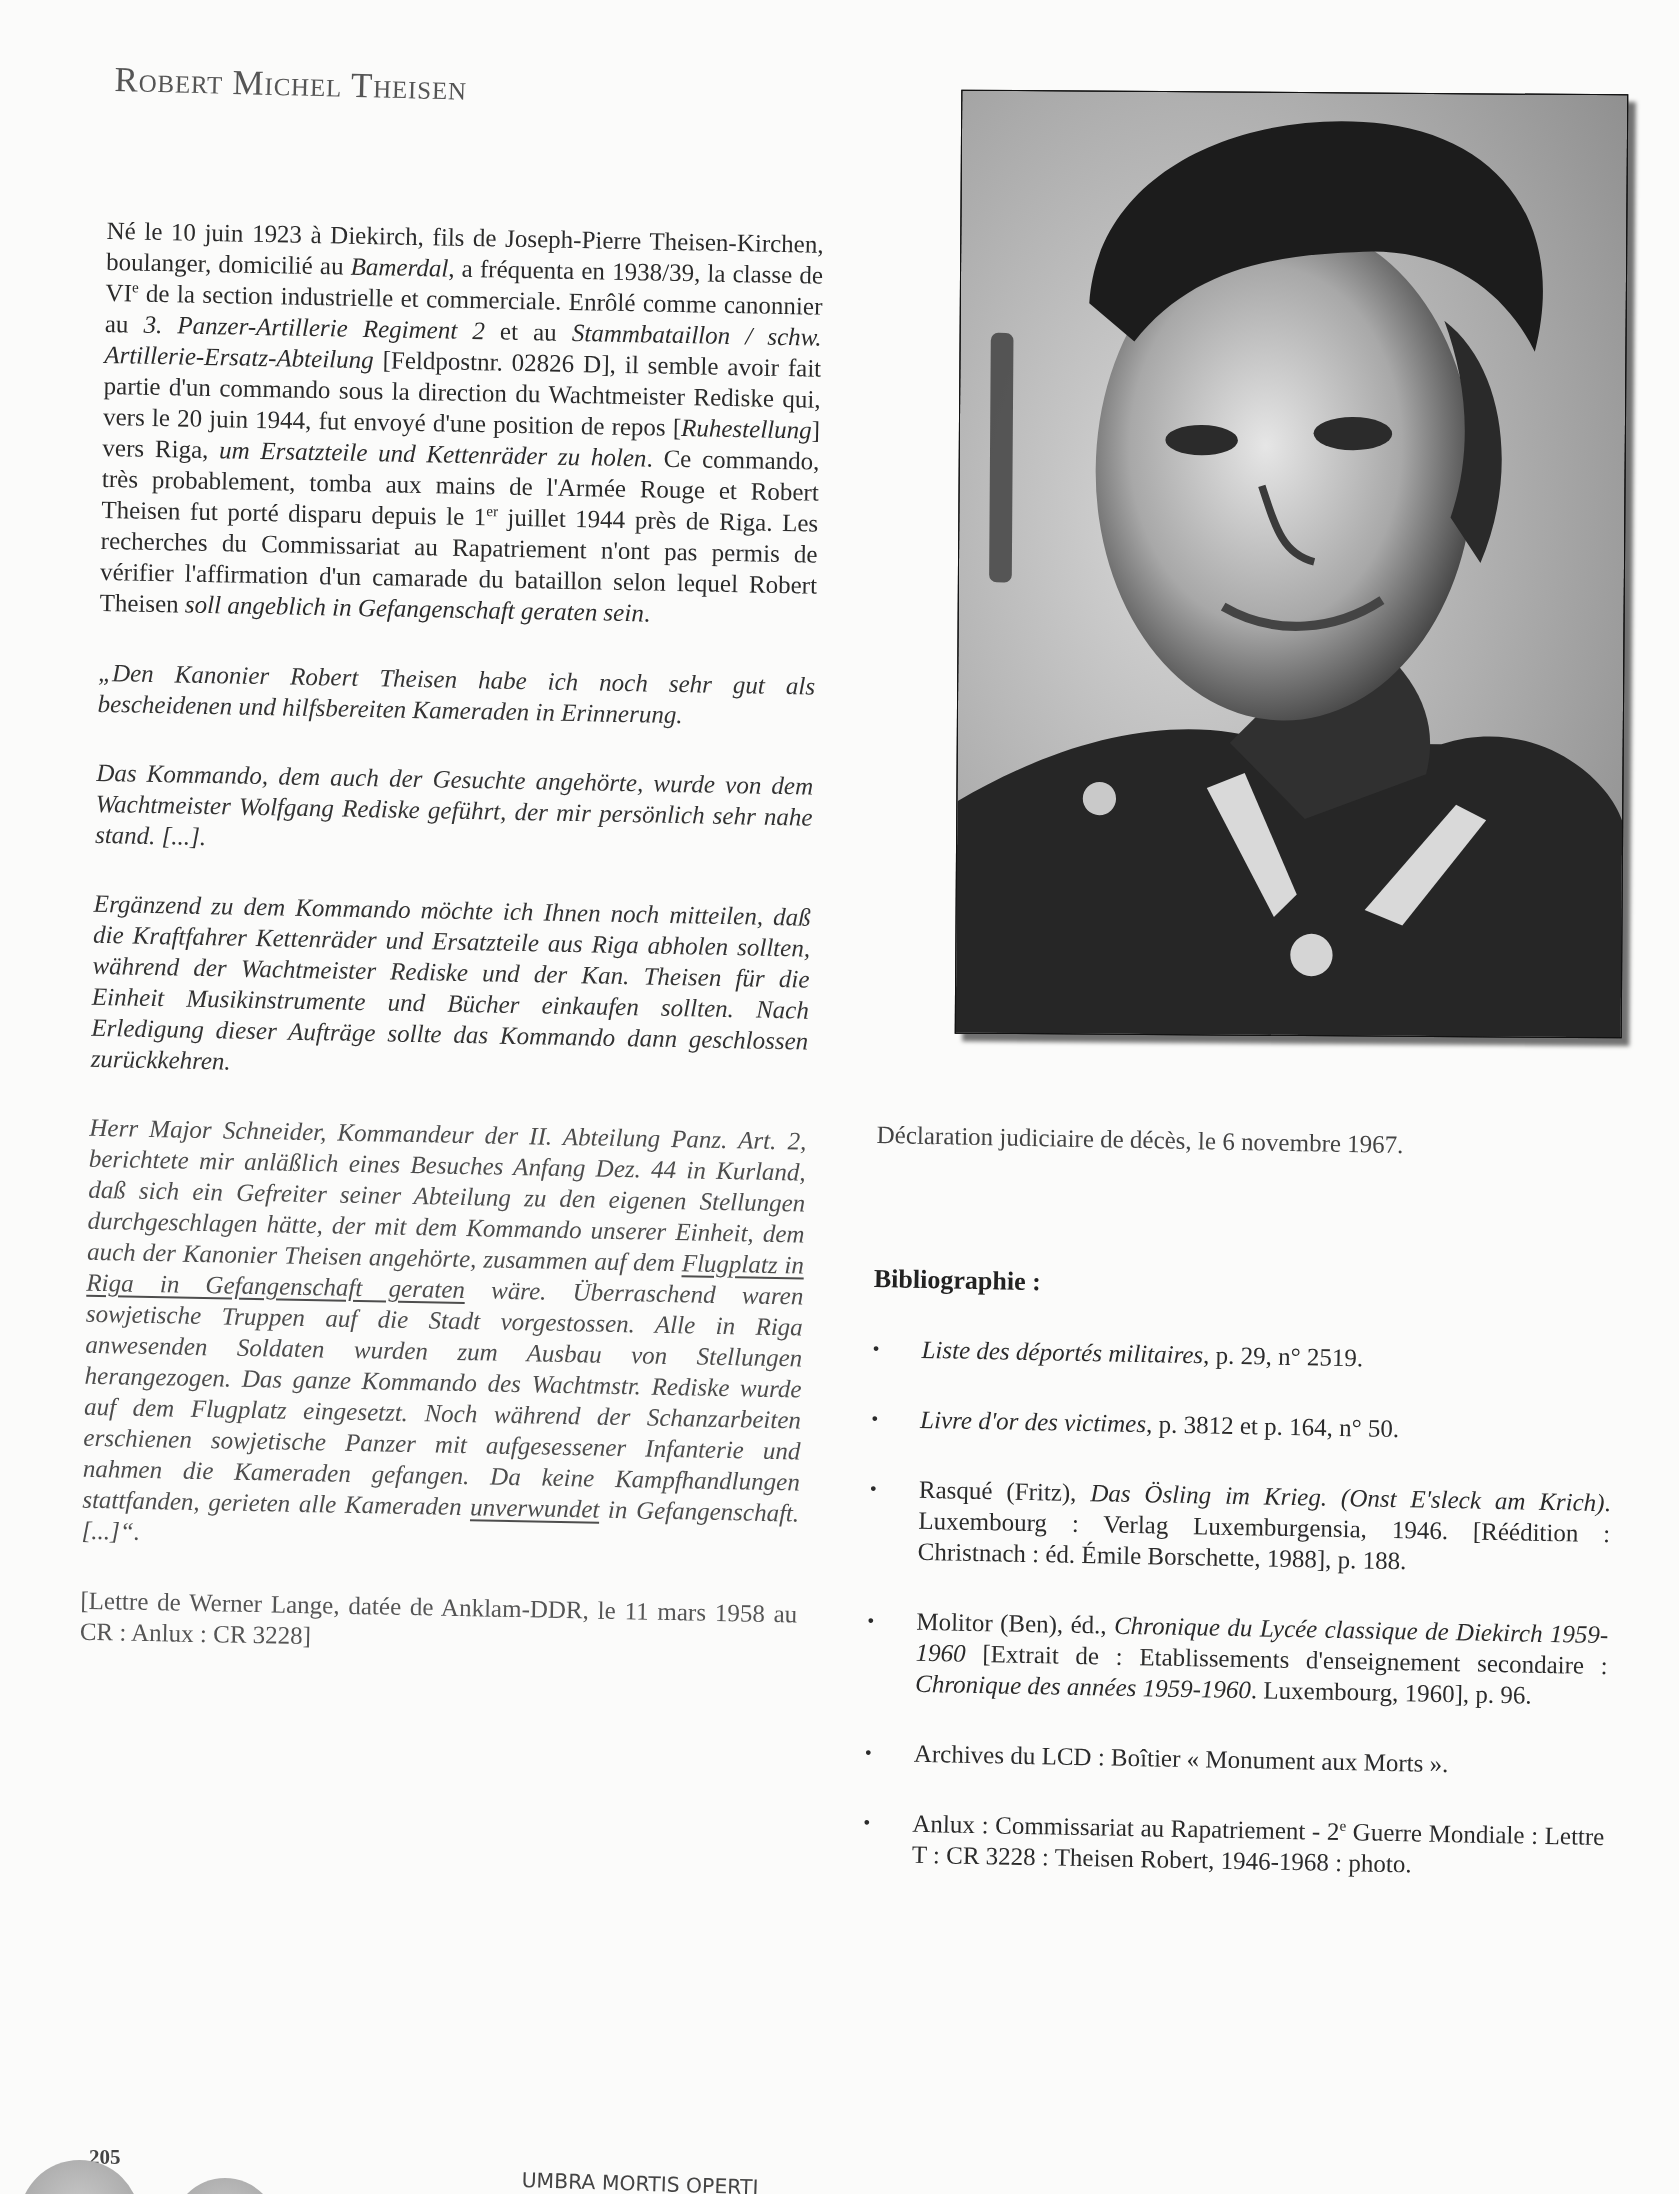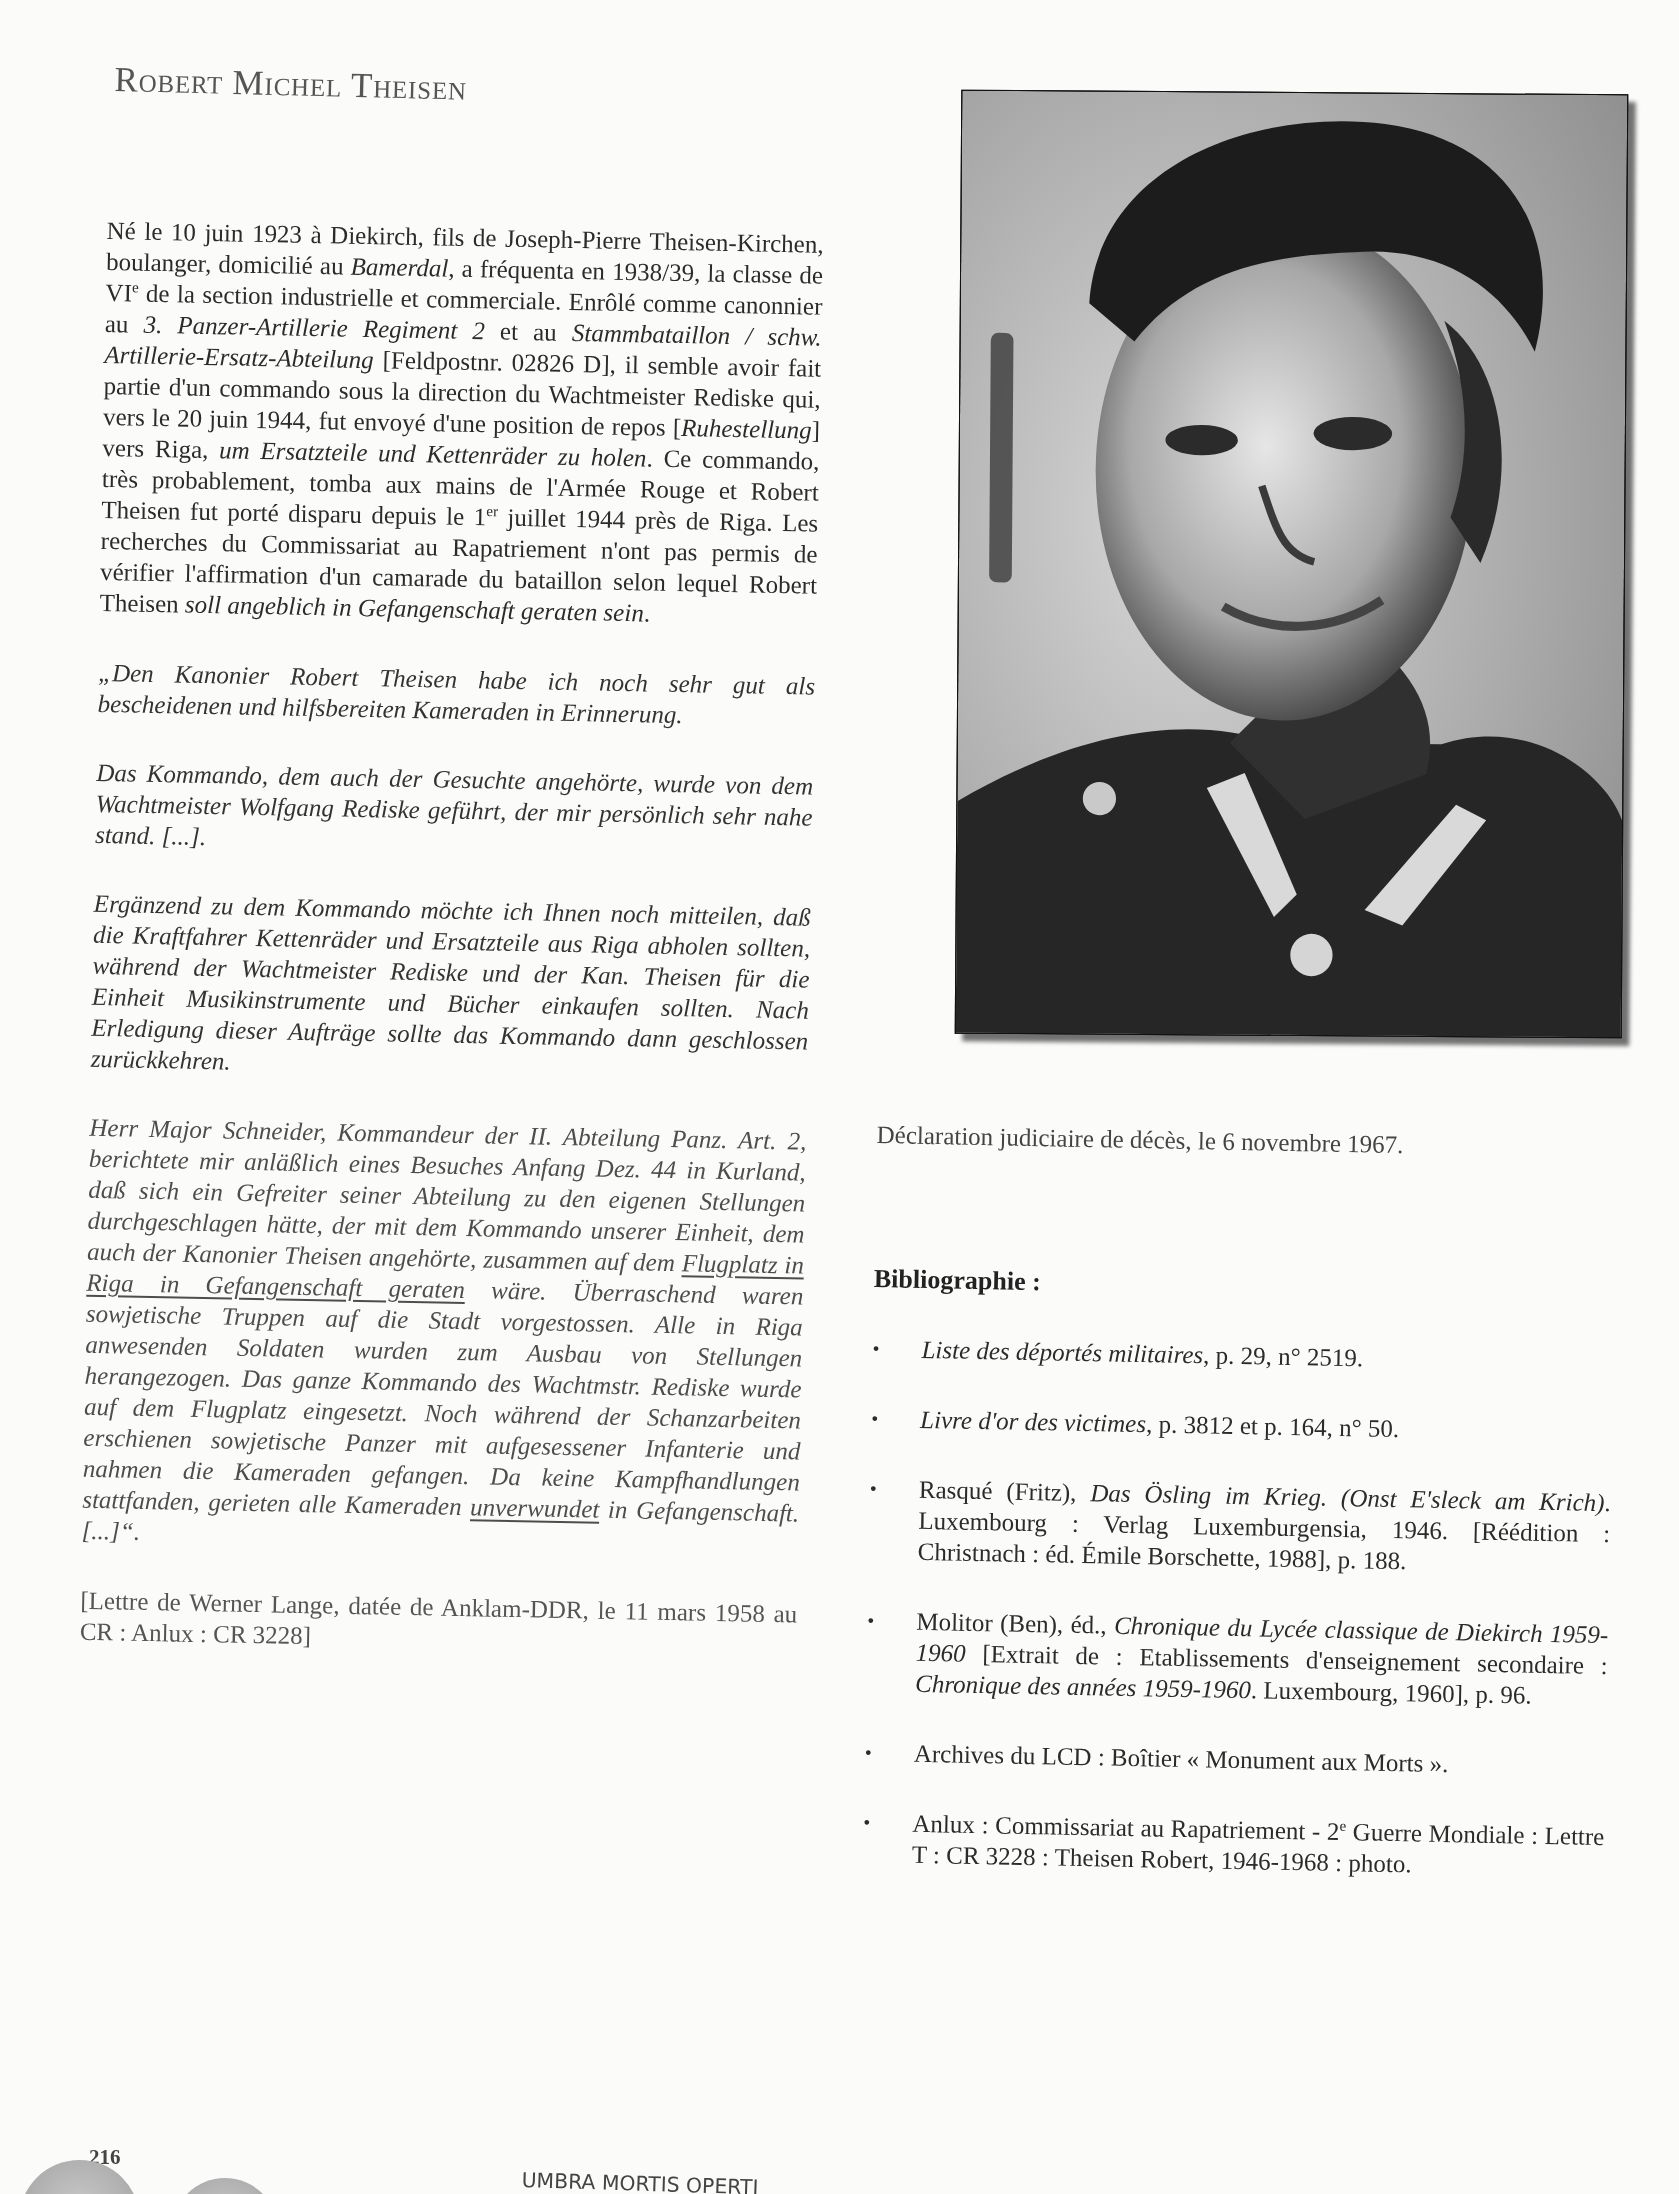--- a/index.html
+++ b/index.html
@@ -136,18 +136,18 @@
     <ul class="biblio-list" id="biblio-list">
         <li class="biblio-item"><span class="bullet">•</span><i>Liste des déportés militaires</i><span>, p. 29, n° 2519.</span></li>
         <li class="biblio-item"><span class="bullet">•</span><i>Livre d'or des victimes</i><span>, p. 3812 et p. 164, n° 50.</span></li>
         <li class="biblio-item"><span class="bullet">•</span><span>Rasqué (Fritz), </span><i>Das Ösling im Krieg. (Onst E'sleck am Krich)</i><span>. Luxembourg : Verlag Luxemburgensia, 1946. [Réédition : Christnach : éd. Émile Borschette, 1988], p. 188.</span></li>
         <li class="biblio-item"><span class="bullet">•</span><span>Molitor (Ben), éd., </span><i>Chronique du Lycée classique de Diekirch 1959-1960</i><span> [Extrait de : Etablissements d'enseignement secondaire : </span><i>Chronique des années 1959-1960</i><span>. Luxembourg, 1960], p. 96.</span></li>
         <li class="biblio-item"><span class="bullet">•</span><span>Archives du LCD : Boîtier « Monument aux Morts ».</span></li>
         <li class="biblio-item"><span class="bullet">•</span><span>Anlux : Commissariat au Rapatriement - 2</span><sup>e</sup><span> Guerre Mondiale : Lettre T : CR 3228 : Theisen Robert, 1946-1968 : photo.</span></li>
       </ul>
   </div>
 
-  <div class="page-number">216</div>
+  <div class="page-number">205</div>
   <div class="deco-circle deco-1"></div>
   <div class="deco-circle deco-2"></div>
   <div class="footer-text">UMBRA MORTIS OPERTI</div>
 </div>
 
 
 </body></html>

